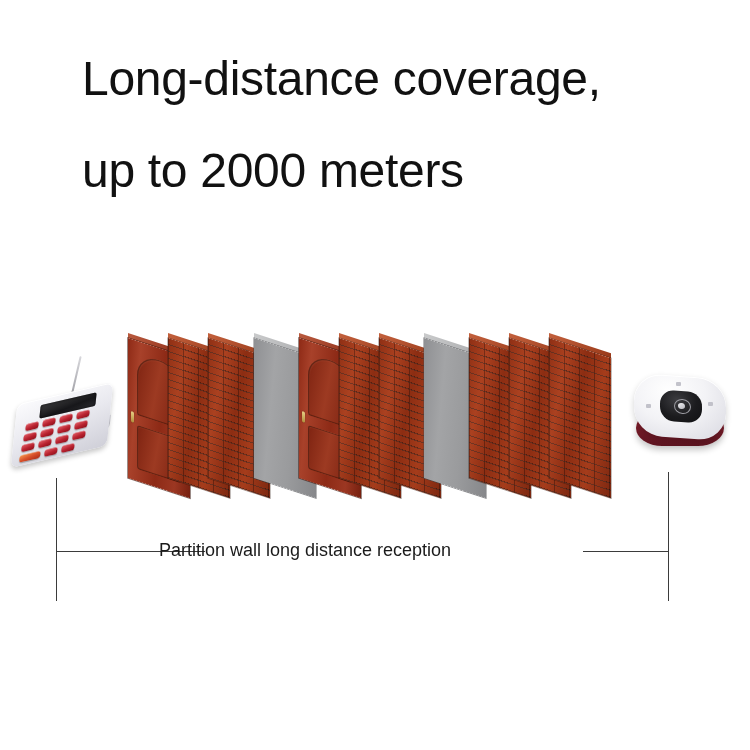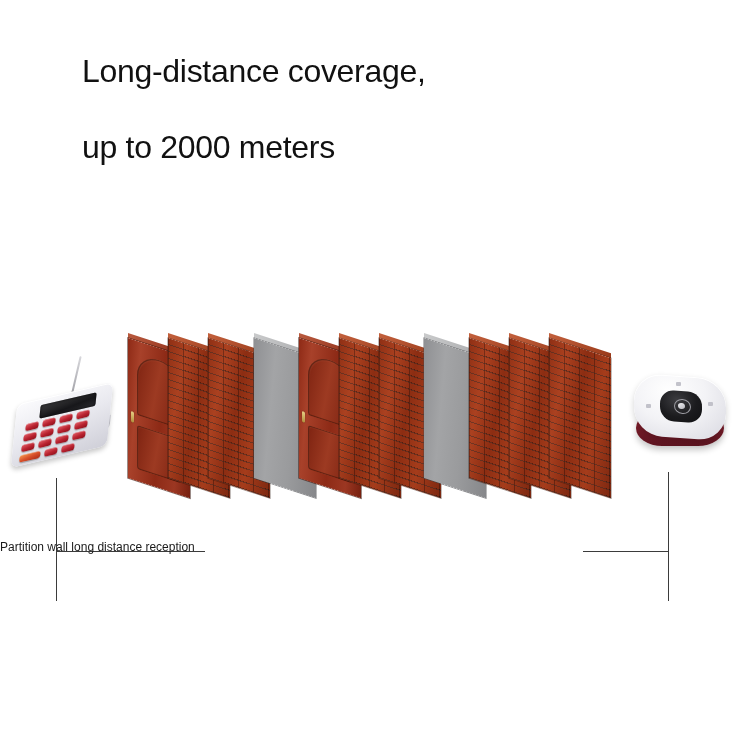--- a/index.html
+++ b/index.html
@@ -18,21 +18,21 @@
 
   
   .headline {
     position: absolute;
     left: 82px;
     top: 55px;
     width: 640px;
   }
   .headline-line {
     font-family: "Liberation Sans", sans-serif;
-    font-size: 32px;
+    font-size: 48px;
     font-weight: 400;
     color: #111111;
     line-height: 1.0;
     letter-spacing: -0.3px;
     white-space: nowrap;
   }
   .headline-line.second { margin-top: 44px; }
 
   
   .scene {
@@ -239,23 +239,23 @@
 
   
   .lead-line { position: absolute; background: #3b3b3b; }
   .v-line { width: 1.3px; }
   .h-line { height: 1.3px; }
 
   .caption {
     position: absolute;
     top: 540px;
     left: 0; width: 610px;
-    text-align: left;
+    text-align: center;
     font-family: "Liberation Sans", sans-serif;
-    font-size: 12px;
+    font-size: 18px;
     color: #1a1a1a;
     white-space: nowrap;
   }
 </style>
 </head>
 <body>
 
 <div id="page">
 
   <div class="headline">

